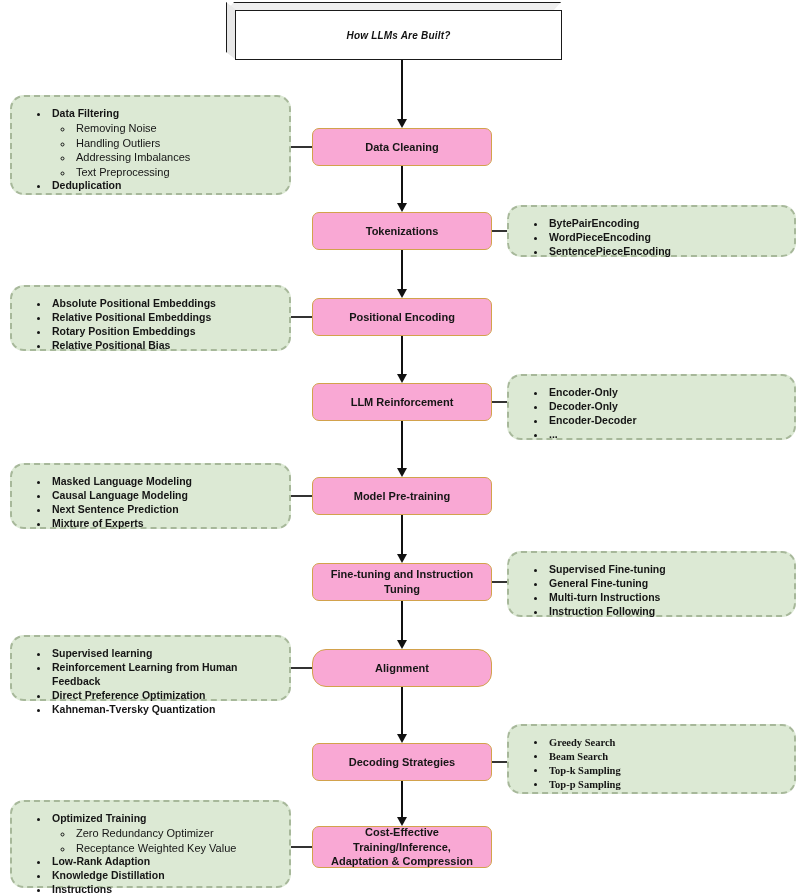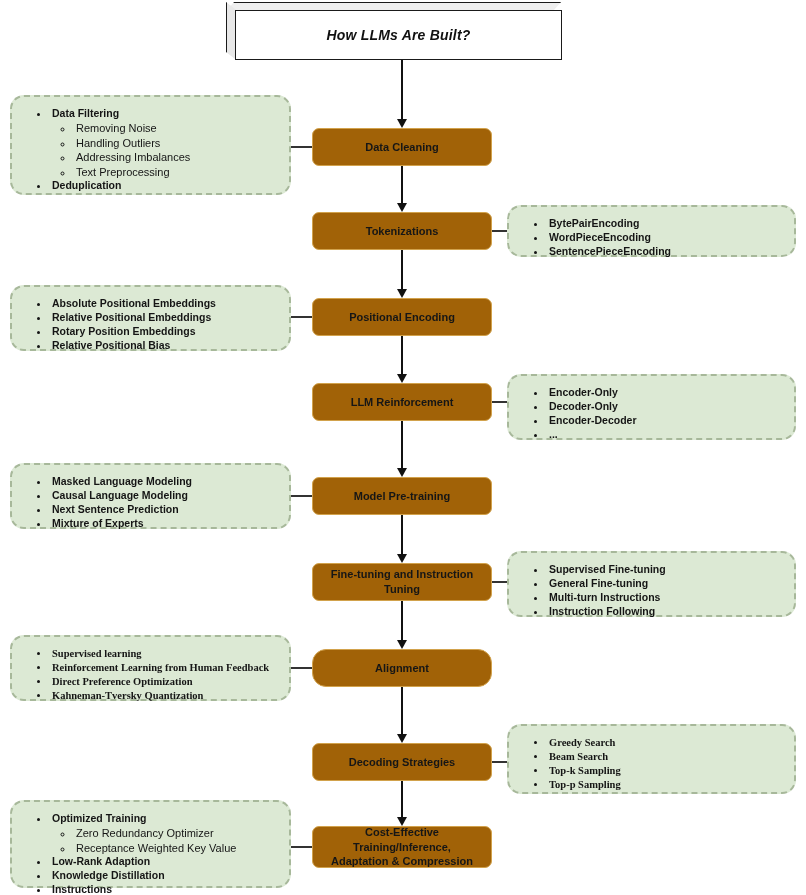--- a/index.html
+++ b/index.html
@@ -31,21 +31,21 @@
     height: 50px;
     background: #ffffff;
     border: 1.5px solid #1a1a1a;
     box-sizing: border-box;
     display: flex;
     align-items: center;
     justify-content: center;
     z-index: 6;
   }
   .title-text {
-    font-size: 14px;
+    font-size: 10px;
     font-weight: bold;
     font-style: italic;
     color: #111111;
     letter-spacing: 0.2px;
   }
   .title-3d-left {
     position: absolute;
     left: 226px;
     top: 2px;
     width: 10px;
@@ -67,21 +67,21 @@
     border-top: 1.5px solid #1a1a1a;
     box-sizing: border-box;
     z-index: 4;
     transform: skewX(-42deg);
     transform-origin: left bottom;
   }
 
   
   .stage {
     position: absolute;
-    background: #a16207;
+    background: #f9a8d4;
     border: 1.6px solid #d2a24c;
     border-radius: 7px;
     box-sizing: border-box;
     display: flex;
     align-items: center;
     justify-content: center;
     text-align: center;
     z-index: 3;
     padding: 2px 6px;
   }
@@ -276,21 +276,21 @@
 
   <div class="detail" id="detail-fine-tuning" style="left:507px; top:551px; width:289px; height:66px;">
       <ul>
         <li>Supervised Fine-tuning</li>
         <li>General Fine-tuning</li>
         <li>Multi-turn Instructions</li>
         <li>Instruction Following</li>
       </ul>
     </div>
 
-  <div class="detail" id="detail-alignment" style="left:10px; top:635px; width:281px; height:66px;font-family:Liberation Serif, serif;">
+  <div class="detail" id="detail-alignment" style="left:10px; top:635px; width:281px; height:66px;">
       <ul>
         <li>Supervised learning</li>
         <li>Reinforcement Learning from Human Feedback</li>
         <li>Direct Preference Optimization</li>
         <li>Kahneman-Tversky Quantization</li>
       </ul>
     </div>
 
   <div class="detail" id="detail-decoding-strategies" style="left:507px; top:724px; width:289px; height:70px;font-family:Liberation Serif, serif;">
       <ul>

